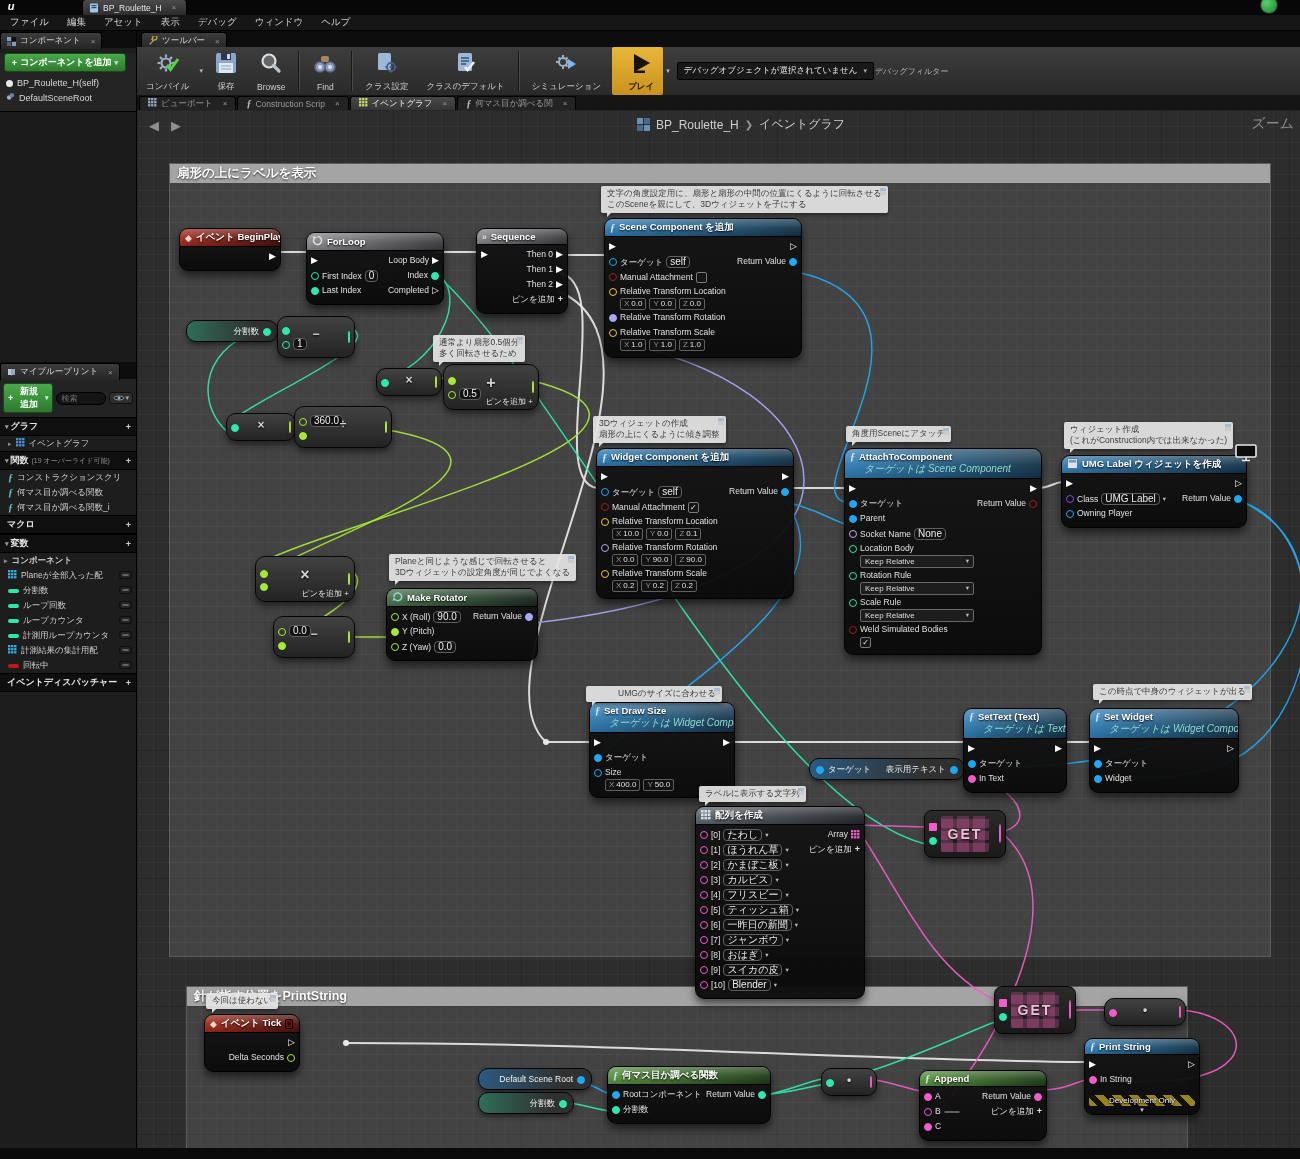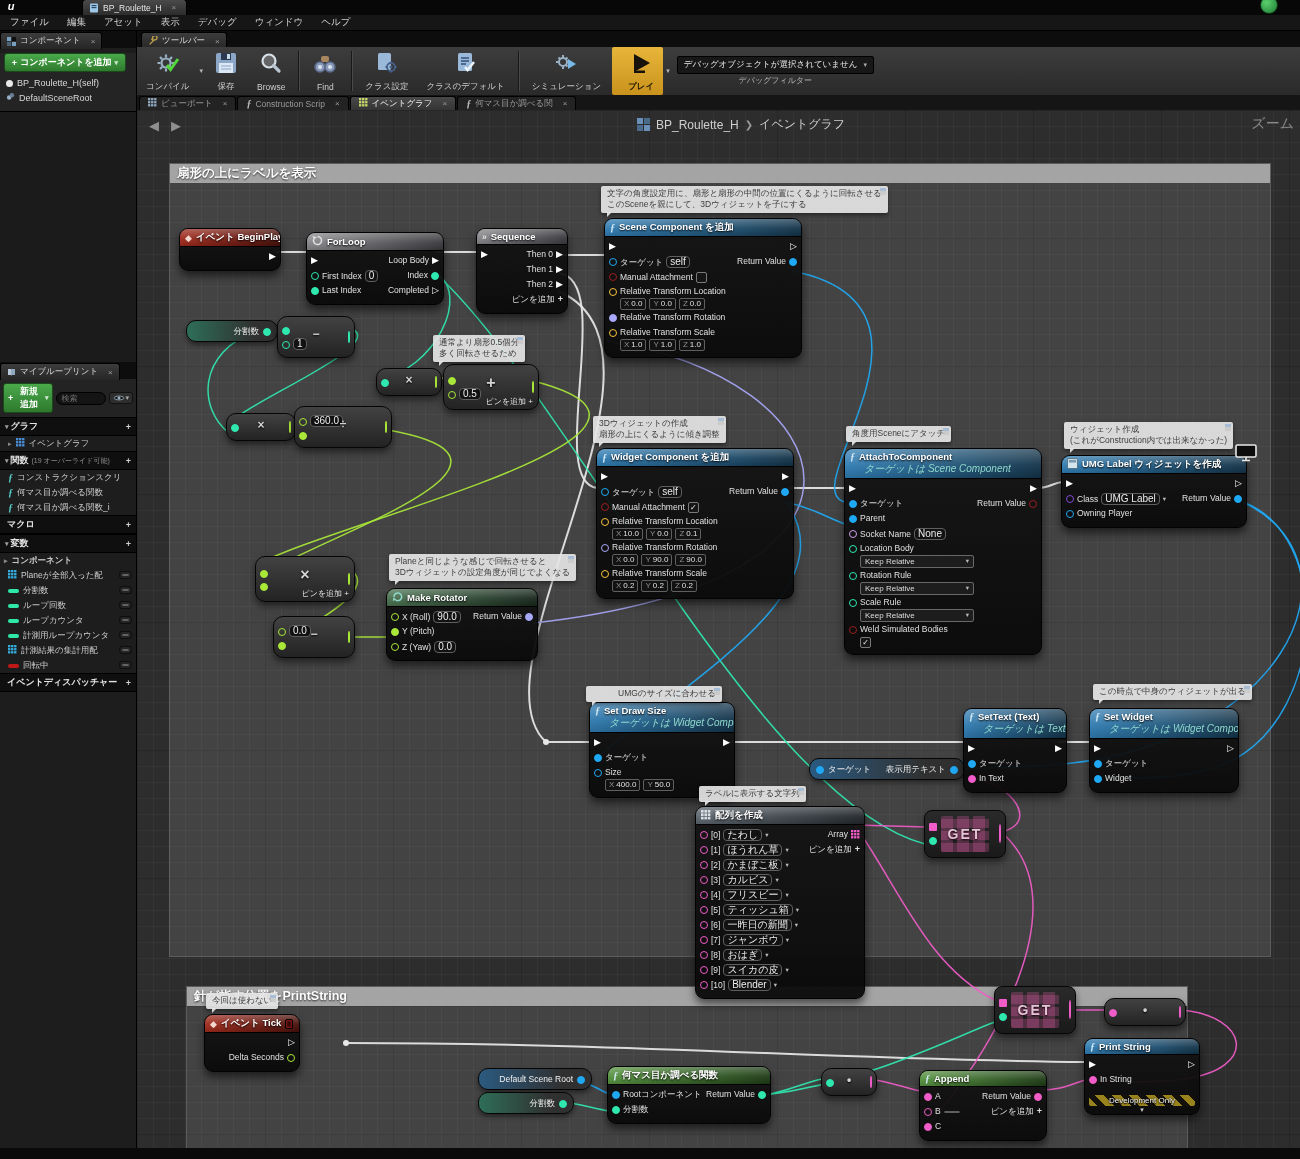--- a/index.html
+++ b/index.html
@@ -35,21 +35,21 @@
   .grpitem{font-weight:bold;color:#c8c8c8;padding-left:4px;}
   
   #tooltabs{position:absolute;left:137px;top:31px;width:1163px;height:16px;background:#0d0d0d;display:flex;}
   #toolbar{position:absolute;left:137px;top:47px;width:1163px;height:48px;background:linear-gradient(180deg,#3d3d3d,#2a2a2a);border-bottom:1px solid #000;display:flex;align-items:center;}
   .tbtn{display:flex;flex-direction:column;align-items:center;justify-content:center;gap:1px;padding:2px 9px;height:44px;}
   .tbtn .tlabel{font-size:8.5px;color:#cfcfcf;white-space:nowrap;}
   .tbtn.active{background:linear-gradient(180deg,#e8b63a,#c9921c);border-radius:2px;margin:0 2px;padding-left:16px;}
   .tbtn.active .tlabel{color:#241a04;font-weight:bold;}
   .tsep{width:1px;height:40px;background:#181818;margin:0 4px;box-shadow:1px 0 0 #4a4a4a;}
   .tcaret{font-size:7px;color:#b8b8b8;align-self:center;margin:0 1px;}
-  #debugbox{display:flex;flex-direction:column;align-items:center;gap:1px;margin-left:6px;}
+  #debugbox{display:flex;flex-direction:row;align-items:center;gap:1px;margin-left:6px;}
   #debugdd{background:#181818;border:1px solid #000;border-radius:2px;font-size:8.5px;color:#e8e8e8;padding:2px 6px;display:flex;gap:6px;align-items:center;}
   #debugdd .car{font-size:7px;color:#aaa;}
   #debugflt{font-size:8px;color:#b8b8b8;}
   
   #doctabs{position:absolute;left:137px;top:95px;width:1163px;height:15px;background:#151515;display:flex;gap:1px;padding-left:2px;}
   .dtab{display:flex;align-items:center;gap:4px;padding:0 8px;font-size:8.5px;color:#9a9a9a;background:#232323;border:1px solid #000;border-bottom:none;border-radius:3px 3px 0 0;margin-top:1px;}
   .dtab.active{background:linear-gradient(180deg,#484848,#353535);color:#f0f0f0;}
   
   #graph{position:absolute;left:137px;top:110px;width:1163px;height:1038px;overflow:hidden;background-color:#2d2d2d;
     background-image:linear-gradient(rgba(0,0,0,.28) 1px,transparent 1px),linear-gradient(90deg,rgba(0,0,0,.28) 1px,transparent 1px),linear-gradient(rgba(255,255,255,.03) 1px,transparent 1px),linear-gradient(90deg,rgba(255,255,255,.03) 1px,transparent 1px);

